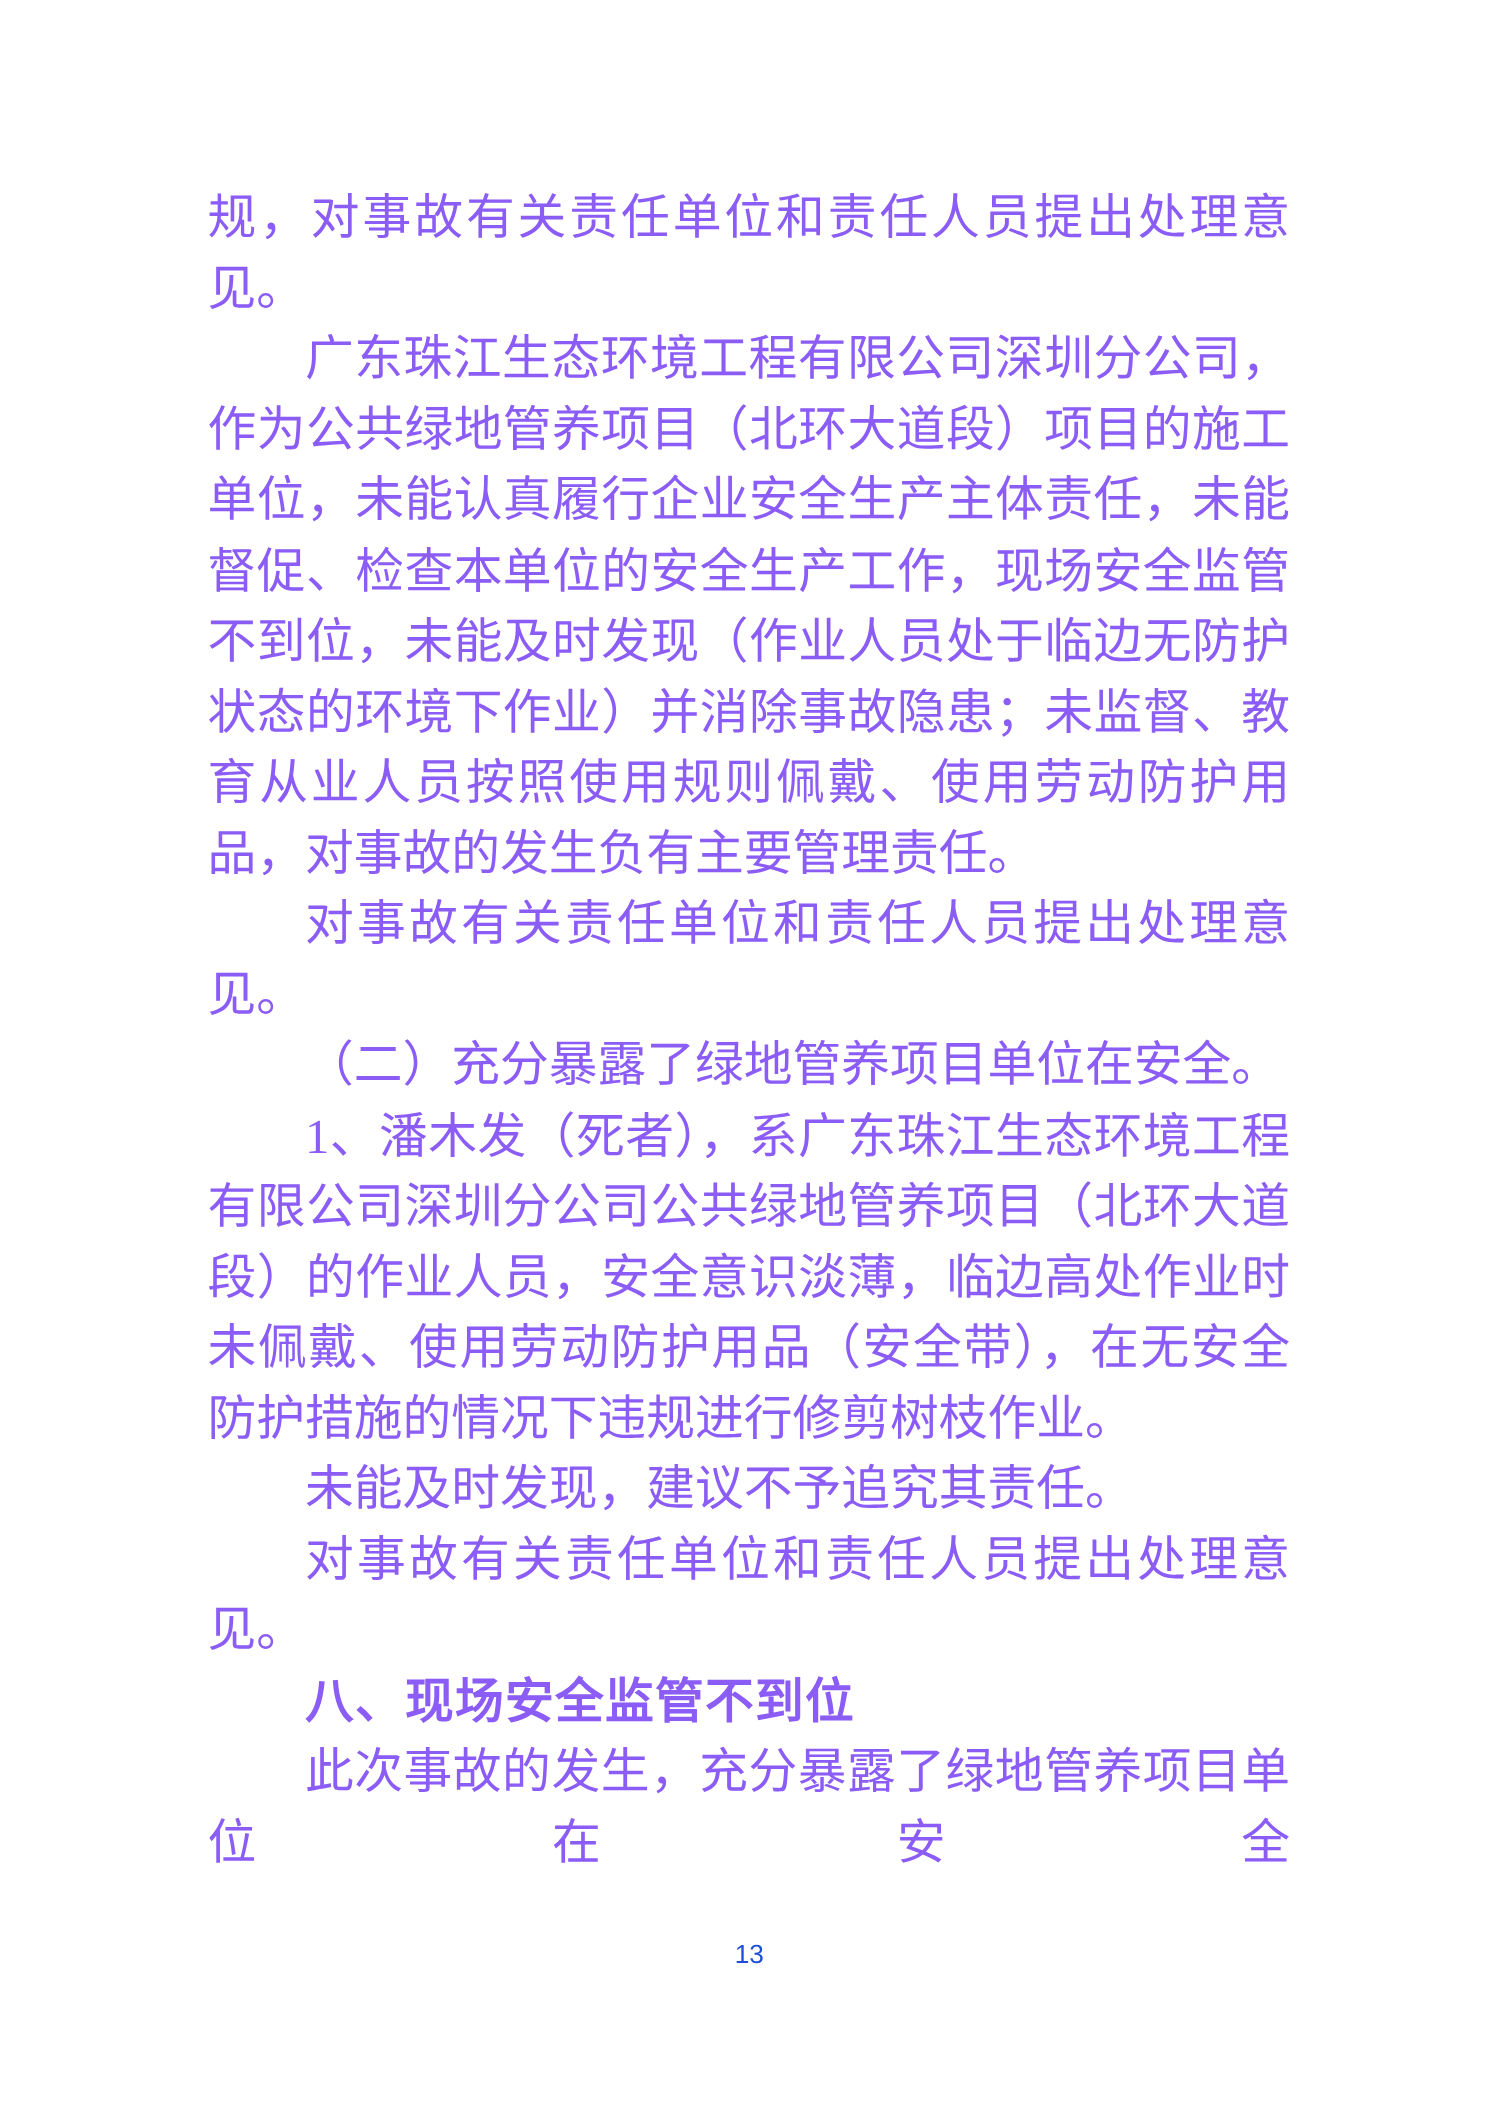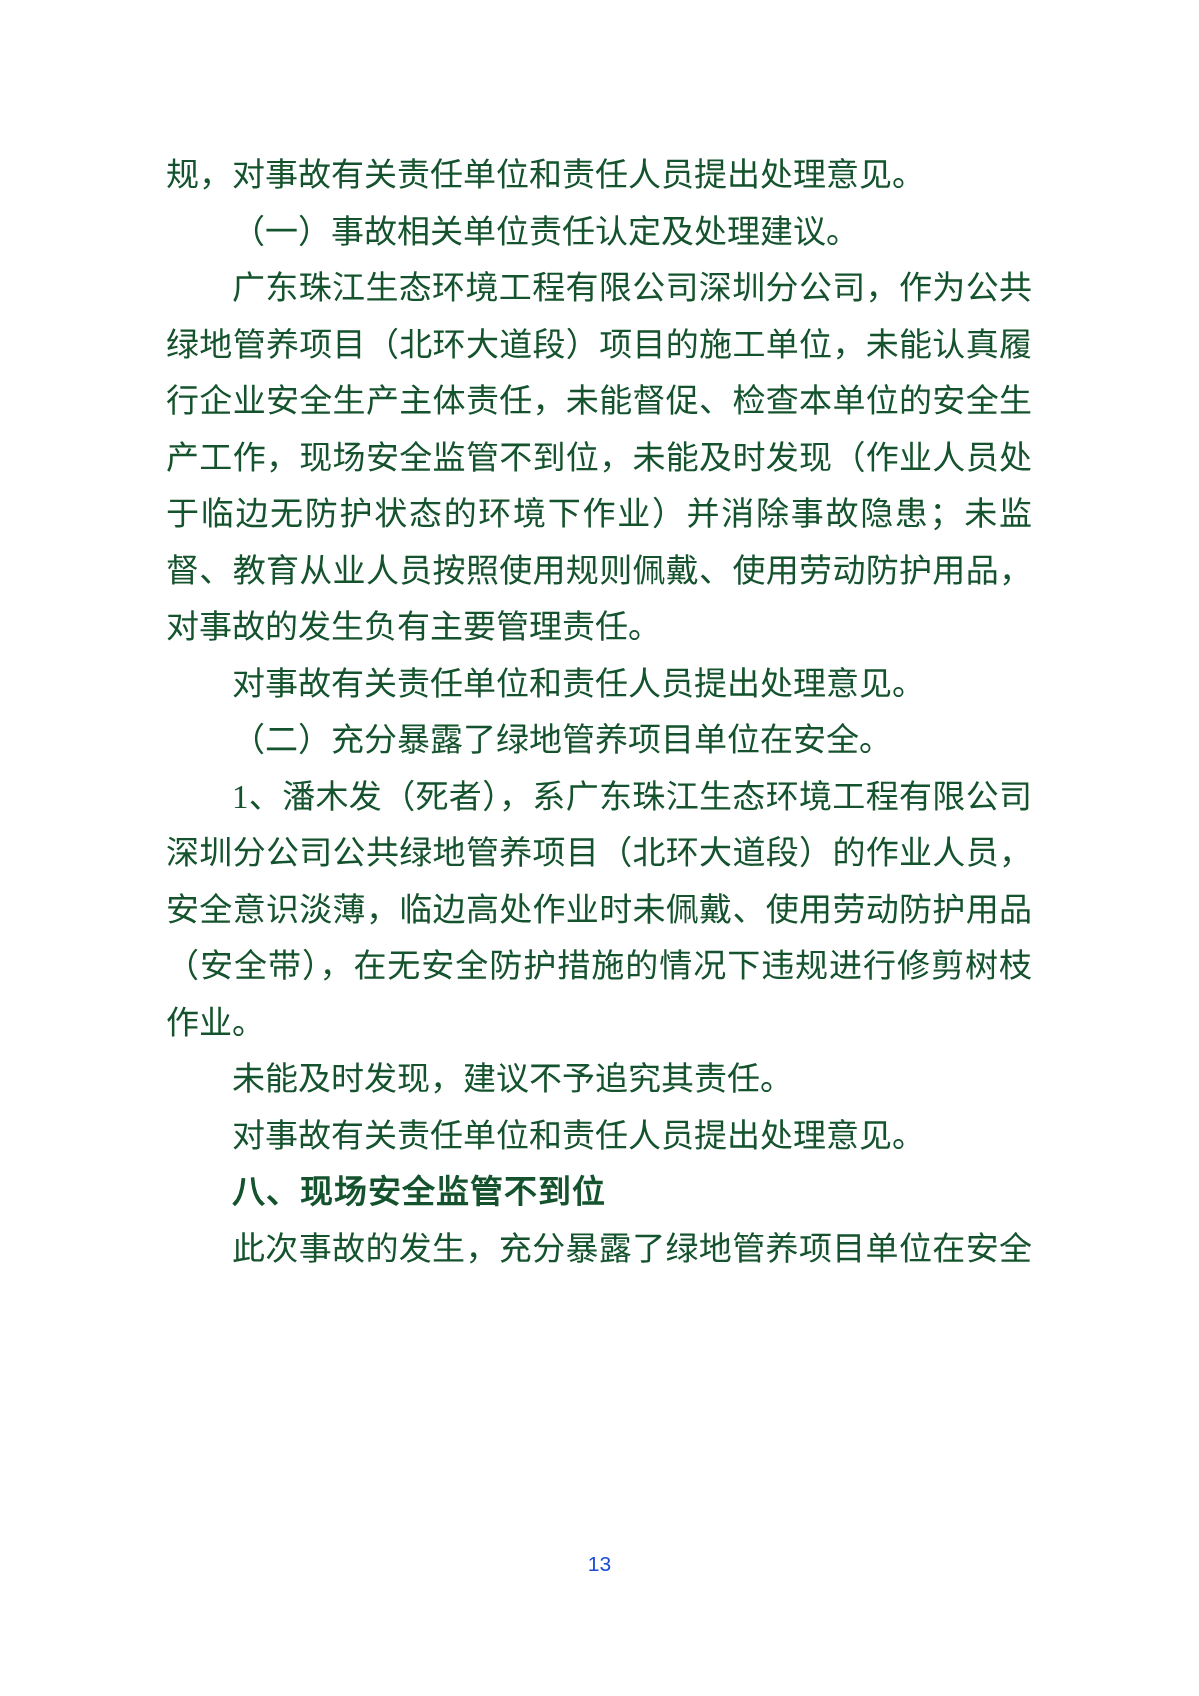--- a/index.html
+++ b/index.html
@@ -15,23 +15,23 @@
     overflow: hidden;
   }
   .content {
     position: absolute;
     left: 166px;
     top: 147px;
     width: 866px;
   }
   .para {
     font-family: "Liberation Serif", "DejaVu Serif", serif;
-    font-size: 33px;
+    font-size: 39px;
     line-height: 56.5px;
-    color: #14532d;
+    color: #8b5cf6;
     text-align: justify;
     word-break: break-all;
     overflow-wrap: break-word;
     margin: 0;
     padding: 0;
   }
   .para.indent {
     text-indent: 2em;
   }
   .para.heading {
@@ -55,21 +55,20 @@
     font-size: 21px;
     color: #1d4ed8;
   }
 </style>
 </head>
 <body>
 
 <div class="page">
   <main class="content" id="document-body">
       <p class="para" lang="zh-CN">规，对事故有关责任单位和责任人员提出处理意见。</p>
-      <p class="para indent" lang="zh-CN">（一）事故相关单位责任认定及处理建议。</p>
       <p class="para indent" lang="zh-CN">广东珠江生态环境工程有限公司深圳分公司，作为公共绿地管养项目（北环大道段）项目的施工单位，未能认真履行企业安全生产主体责任，未能督促、检查本单位的安全生产工作，现场安全监管不到位，未能及时发现（作业人员处于临边无防护状态的环境下作业）并消除事故隐患；未监督、教育从业人员按照使用规则佩戴、使用劳动防护用品，对事故的发生负有主要管理责任。</p>
       <p class="para indent" lang="zh-CN">对事故有关责任单位和责任人员提出处理意见。</p>
       <p class="para indent" lang="zh-CN">（二）充分暴露了绿地管养项目单位在安全。</p>
       <p class="para indent" lang="zh-CN">1、潘木发（死者），系广东珠江生态环境工程有限公司深圳分公司公共绿地管养项目（北环大道段）的作业人员，安全意识淡薄，临边高处作业时未佩戴、使用劳动防护用品（安全带），在无安全防护措施的情况下违规进行修剪树枝作业。</p>
       <p class="para indent" lang="zh-CN">未能及时发现，建议不予追究其责任。</p>
       <p class="para indent" lang="zh-CN">对事故有关责任单位和责任人员提出处理意见。</p>
       <p class="para indent heading" lang="zh-CN">八、现场安全监管不到位</p>
       <p class="para indent fill" lang="zh-CN">此次事故的发生，充分暴露了绿地管养项目单位在安全</p>
     </main>
   <div class="page-number">13</div>

